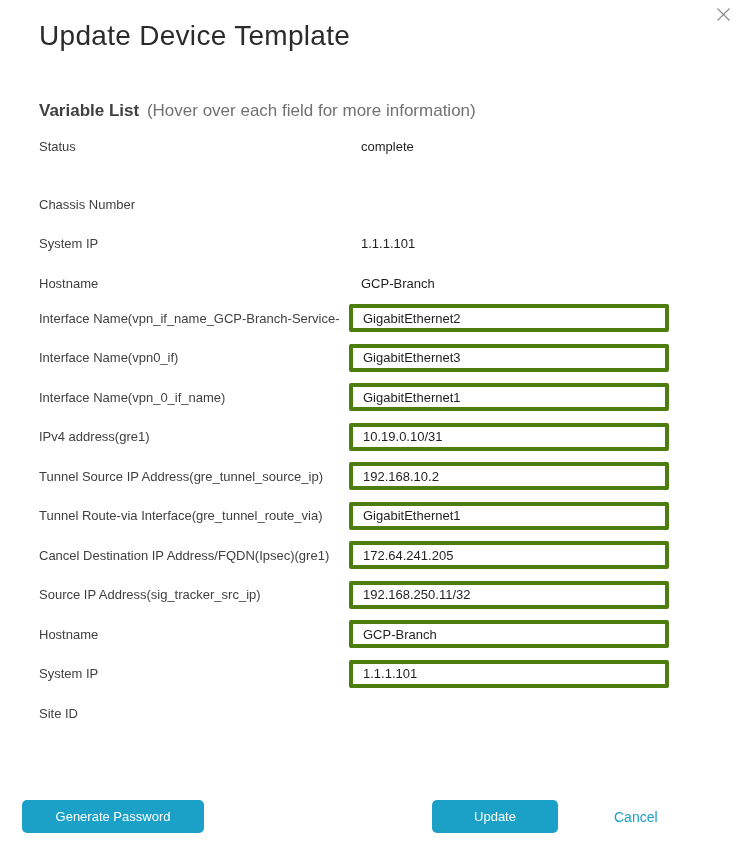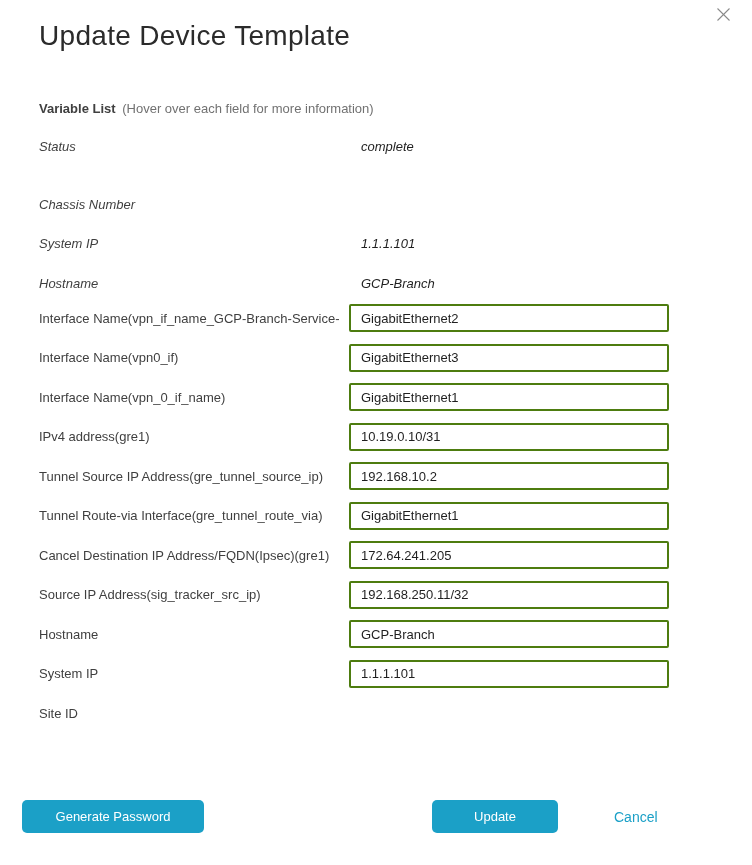--- a/index.html
+++ b/index.html
@@ -38,32 +38,31 @@
     font-size: 28px;
     font-weight: 400;
     letter-spacing: 0.3px;
     color: #2b2b2b;
     white-space: nowrap;
   }
   .section-head {
     position: absolute;
     top: 101px;
     left: 39px;
-    font-size: 13px;
+    font-size: 17px;
     white-space: nowrap;
   }
   .head-strong { font-weight: bold; color: #404040; }
   .head-note { color: #717171; margin-left: 3px; }
 
   .static-fields {
     position: absolute;
     top: 136px;
     left: 0;
     right: 0;
-    font-style: italic;
   }
   .static-row {
     display: flex;
     align-items: center;
     height: 20px;
     margin: 0 0 19.5px 39px;
   }
   .static-row:first-child { margin-bottom: 38px; }
   .field-label {
     flex: 0 0 310px;
@@ -89,21 +88,21 @@
   .input-row {
     display: flex;
     align-items: center;
     height: 28px;
     margin: 0 0 11.5px 39px;
   }
   .field-input {
     box-sizing: border-box;
     width: 320px;
     height: 28px;
-    border: 2px solid #4d7c0f;
+    border: 4px solid #4d7c0f;
     border-radius: 2px;
     background: #ffffff;
     padding: 0 10px;
     font-family: "Liberation Sans", "DejaVu Sans", sans-serif;
     font-size: 13px;
     color: #1f1f1f;
     outline: none;
   }
 
   .footer {

